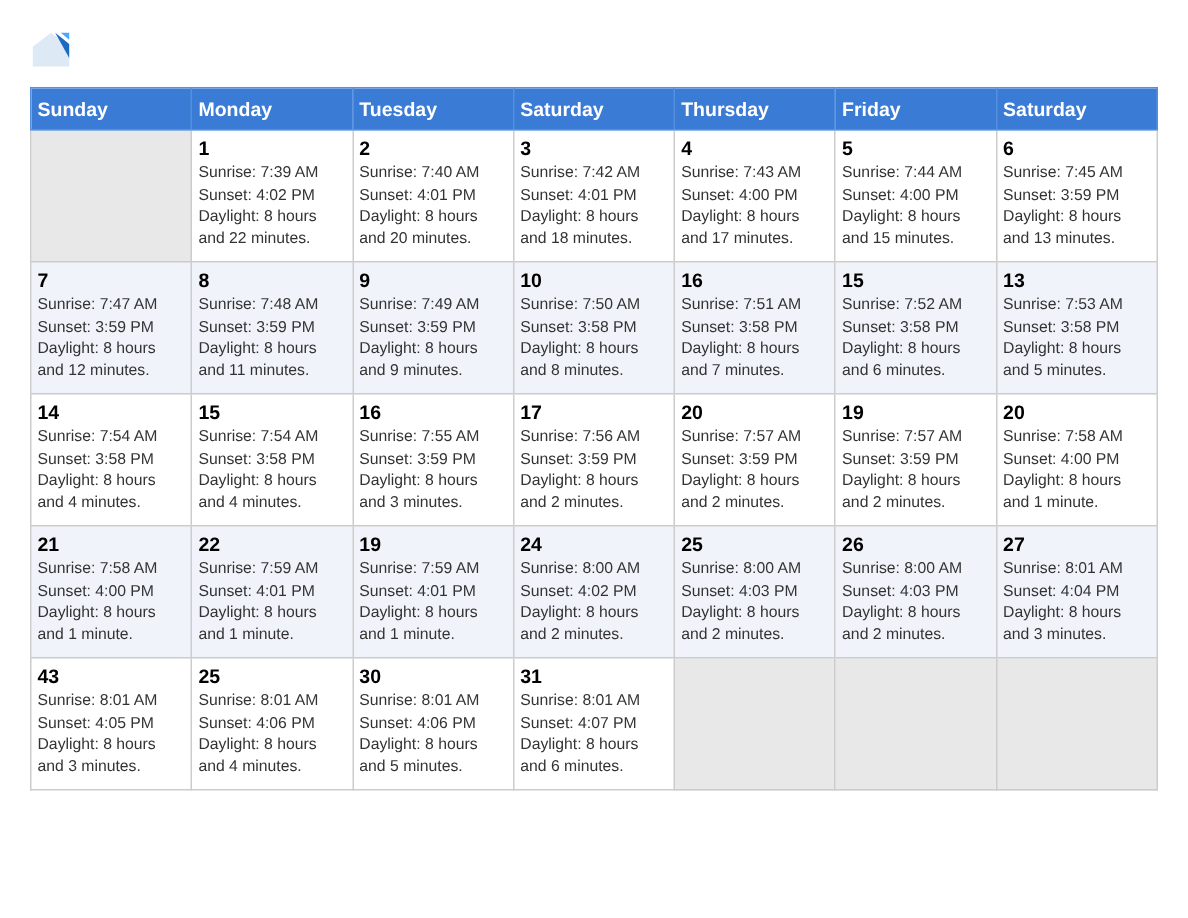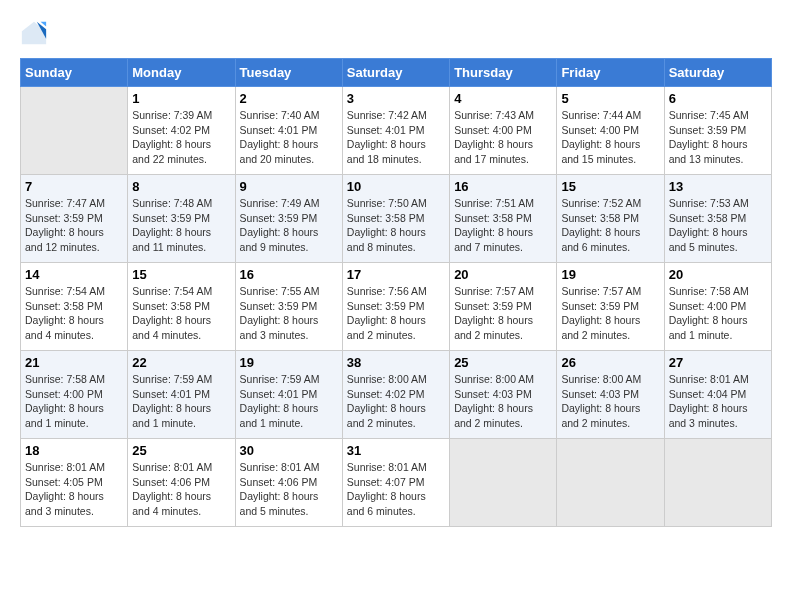--- a/index.html
+++ b/index.html
@@ -226,39 +226,39 @@
         </td>
         <td>
           <span class="day-num">22</span>
           <div class="day-info">Sunrise: 7:59 AM<br>Sunset: 4:01 PM<br>Daylight: 8 hours<br>and 1 minute.</div>
         </td>
         <td>
           <span class="day-num">19</span>
           <div class="day-info">Sunrise: 7:59 AM<br>Sunset: 4:01 PM<br>Daylight: 8 hours<br>and 1 minute.</div>
         </td>
         <td>
-          <span class="day-num">38</span>
+          <span class="day-num">24</span>
           <div class="day-info">Sunrise: 8:00 AM<br>Sunset: 4:02 PM<br>Daylight: 8 hours<br>and 2 minutes.</div>
         </td>
         <td>
           <span class="day-num">25</span>
           <div class="day-info">Sunrise: 8:00 AM<br>Sunset: 4:03 PM<br>Daylight: 8 hours<br>and 2 minutes.</div>
         </td>
         <td>
           <span class="day-num">26</span>
           <div class="day-info">Sunrise: 8:00 AM<br>Sunset: 4:03 PM<br>Daylight: 8 hours<br>and 2 minutes.</div>
         </td>
         <td>
           <span class="day-num">27</span>
           <div class="day-info">Sunrise: 8:01 AM<br>Sunset: 4:04 PM<br>Daylight: 8 hours<br>and 3 minutes.</div>
         </td>
       </tr>
       <tr>
         <td>
-          <span class="day-num">18</span>
+          <span class="day-num">43</span>
           <div class="day-info">Sunrise: 8:01 AM<br>Sunset: 4:05 PM<br>Daylight: 8 hours<br>and 3 minutes.</div>
         </td>
         <td>
           <span class="day-num">25</span>
           <div class="day-info">Sunrise: 8:01 AM<br>Sunset: 4:06 PM<br>Daylight: 8 hours<br>and 4 minutes.</div>
         </td>
         <td>
           <span class="day-num">30</span>
           <div class="day-info">Sunrise: 8:01 AM<br>Sunset: 4:06 PM<br>Daylight: 8 hours<br>and 5 minutes.</div>
         </td>

